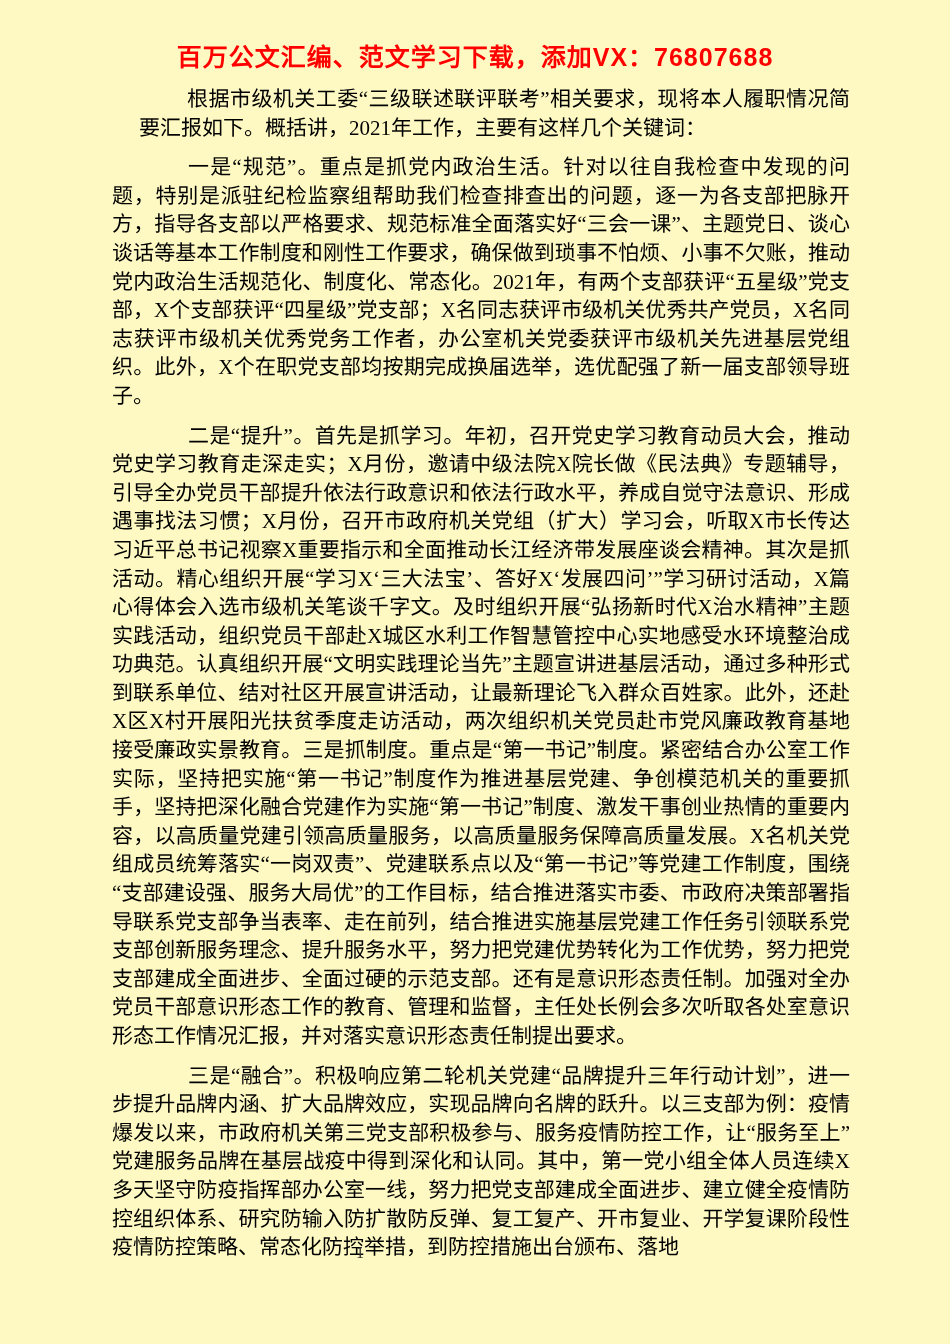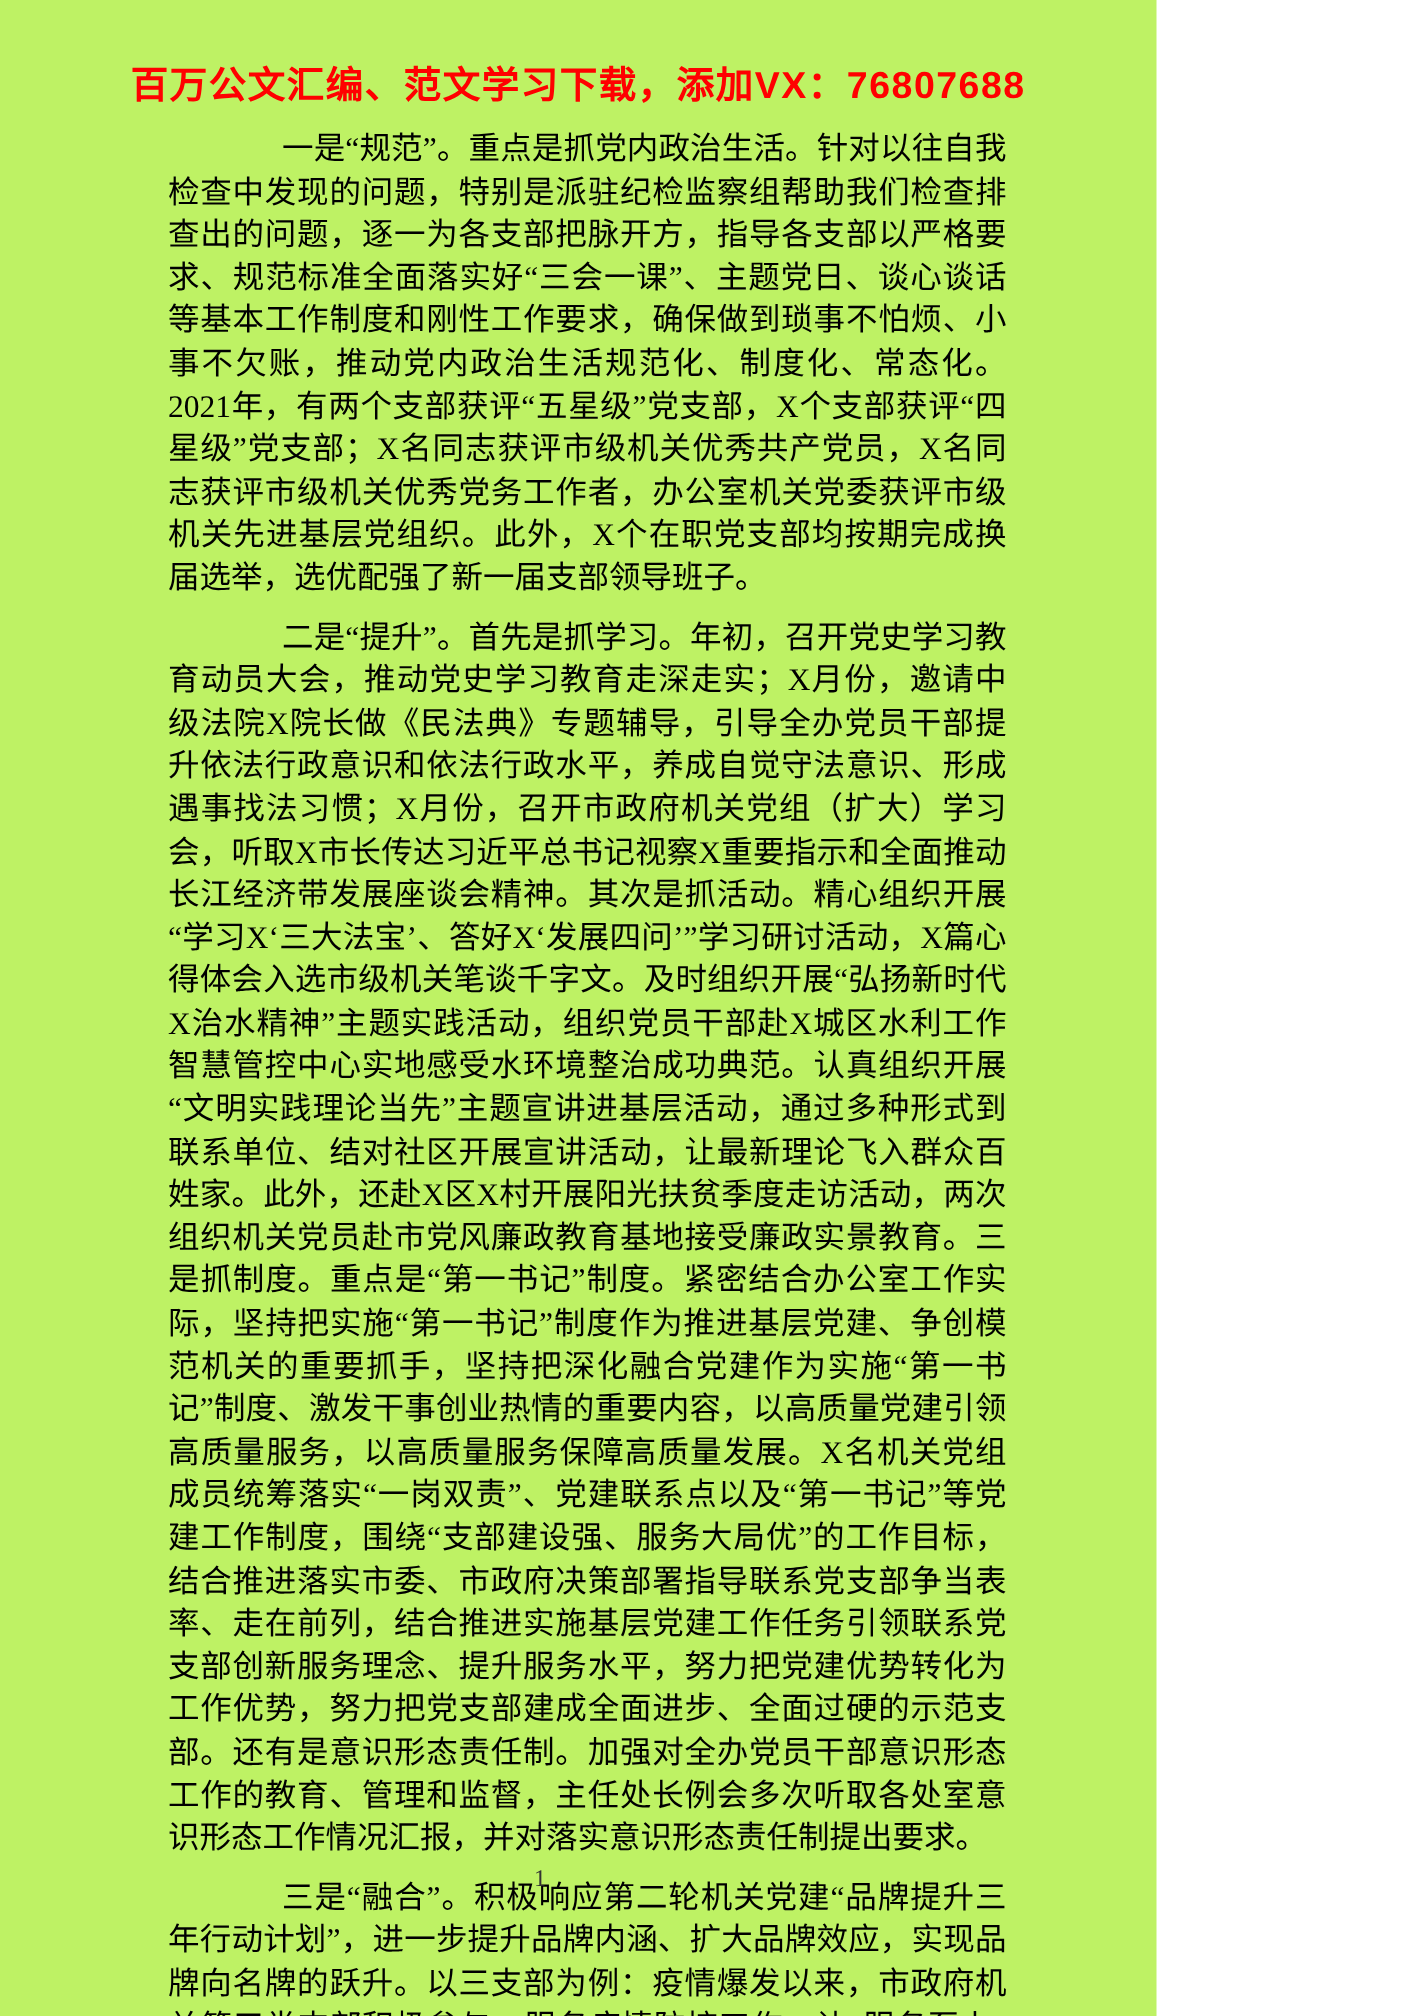--- a/index.html
+++ b/index.html
@@ -2,23 +2,23 @@
 <html lang="zh-CN"><head>
 <meta charset="utf-8">
 <style>
   html, body {
     margin: 0;
     padding: 0;
     background: #ffffff;
   }
   .page {
     position: relative;
-    width: 771px;
+    width: 950px;
     height: 1344px;
-    background: #bef264;
+    background: #fef9c3;
     overflow: hidden;
     font-family: "Liberation Serif", "DejaVu Serif", serif;
     color: #000000;
   }
   .header-notice {
     padding-top: 42px;
     text-align: center;
     font-family: "Liberation Sans", "DejaVu Sans", sans-serif;
     font-weight: 700;
     font-size: 25px;
@@ -56,20 +56,21 @@
     font-family: "Liberation Serif", "DejaVu Serif", serif;
   }
 </style>
 </head>
 <body>
 
 <div class="page">
   <div class="header-notice">百万公文汇编、范文学习下载，添加VX：76807688</div>
 
   <div class="doc-body" id="doc-body">
+      <p class="para para-0"><span class="run-normal">根据市级机关工委“三级联述联评联考”相关要求，现将本人履职情况简要汇报如下。概括讲，2021年工作，主要有这样几个关键词：</span></p>
       <p class="para para-1"><span class="run-bold">一是“规范”。</span><span class="run-normal">重点是抓党内政治生活。针对以往自我检查中发现的问题，特别是派驻纪检监察组帮助我们检查排查出的问题，逐一为各支部把脉开方，指导各支部以严格要求、规范标准全面落实好“三会一课”、主题党日、谈心谈话等基本工作制度和刚性工作要求，确保做到琐事不怕烦、小事不欠账，推动党内政治生活规范化、制度化、常态化。2021年，有两个支部获评“五星级”党支部，X个支部获评“四星级”党支部；X名同志获评市级机关优秀共产党员，X名同志获评市级机关优秀党务工作者，办公室机关党委获评市级机关先进基层党组织。此外，X个在职党支部均按期完成换届选举，选优配强了新一届支部领导班子。</span></p>
       <p class="para para-2"><span class="run-bold">二是“提升”。首先是抓学习。</span><span class="run-normal">年初，召开党史学习教育动员大会，推动党史学习教育走深走实；X月份，邀请中级法院X院长做《民法典》专题辅导，引导全办党员干部提升依法行政意识和依法行政水平，养成自觉守法意识、形成遇事找法习惯；X月份，召开市政府机关党组（扩大）学习会，听取X市长传达习近平总书记视察X重要指示和全面推动长江经济带发展座谈会精神。</span><span class="run-bold">其次是抓活动。</span><span class="run-normal">精心组织开展“学习X‘三大法宝’、答好X‘发展四问’”学习研讨活动，X篇心得体会入选市级机关笔谈千字文。及时组织开展“弘扬新时代X治水精神”主题实践活动，组织党员干部赴X城区水利工作智慧管控中心实地感受水环境整治成功典范。认真组织开展“文明实践理论当先”主题宣讲进基层活动，通过多种形式到联系单位、结对社区开展宣讲活动，让最新理论飞入群众百姓家。此外，还赴X区X村开展阳光扶贫季度走访活动，两次组织机关党员赴市党风廉政教育基地接受廉政实景教育。</span><span class="run-bold">三是抓制度。</span><span class="run-normal">重点是“第一书记”制度。紧密结合办公室工作实际，坚持把实施“第一书记”制度作为推进基层党建、争创模范机关的重要抓手，坚持把深化融合党建作为实施“第一书记”制度、激发干事创业热情的重要内容，以高质量党建引领高质量服务，以高质量服务保障高质量发展。X名机关党组成员统筹落实“一岗双责”、党建联系点以及“第一书记”等党建工作制度，围绕“支部建设强、服务大局优”的工作目标，结合推进落实市委、市政府决策部署指导联系党支部争当表率、走在前列，结合推进实施基层党建工作任务引领联系党支部创新服务理念、提升服务水平，努力把党建优势转化为工作优势，努力把党支部建成全面进步、全面过硬的示范支部。还有是意识形态责任制。加强对全办党员干部意识形态工作的教育、管理和监督，主任处长例会多次听取各处室意识形态工作情况汇报，并对落实意识形态责任制提出要求。</span></p>
       <p class="para para-3"><span class="run-bold">三是“融合”。</span><span class="run-normal">积极响应第二轮机关党建“品牌提升三年行动计划”，进一步提升品牌内涵、扩大品牌效应，实现品牌向名牌的跃升。以三支部为例：疫情爆发以来，市政府机关第三党支部积极参与、服务疫情防控工作，让“服务至上”党建服务品牌在基层战疫中得到深化和认同。其中，第一党小组全体人员连续X多天坚守防疫指挥部办公室一线，努力把党支部建成全面进步、建立健全疫情防控组织体系、研究防输入防扩散防反弹、复工复产、开市复业、开学复课阶段性疫情防控策略、常态化防控举措，到防控措施出台颁布、落地</span></p>
     </div>
 
   <div class="page-footer">
     <span>1</span>
   </div>
 </div>
 

